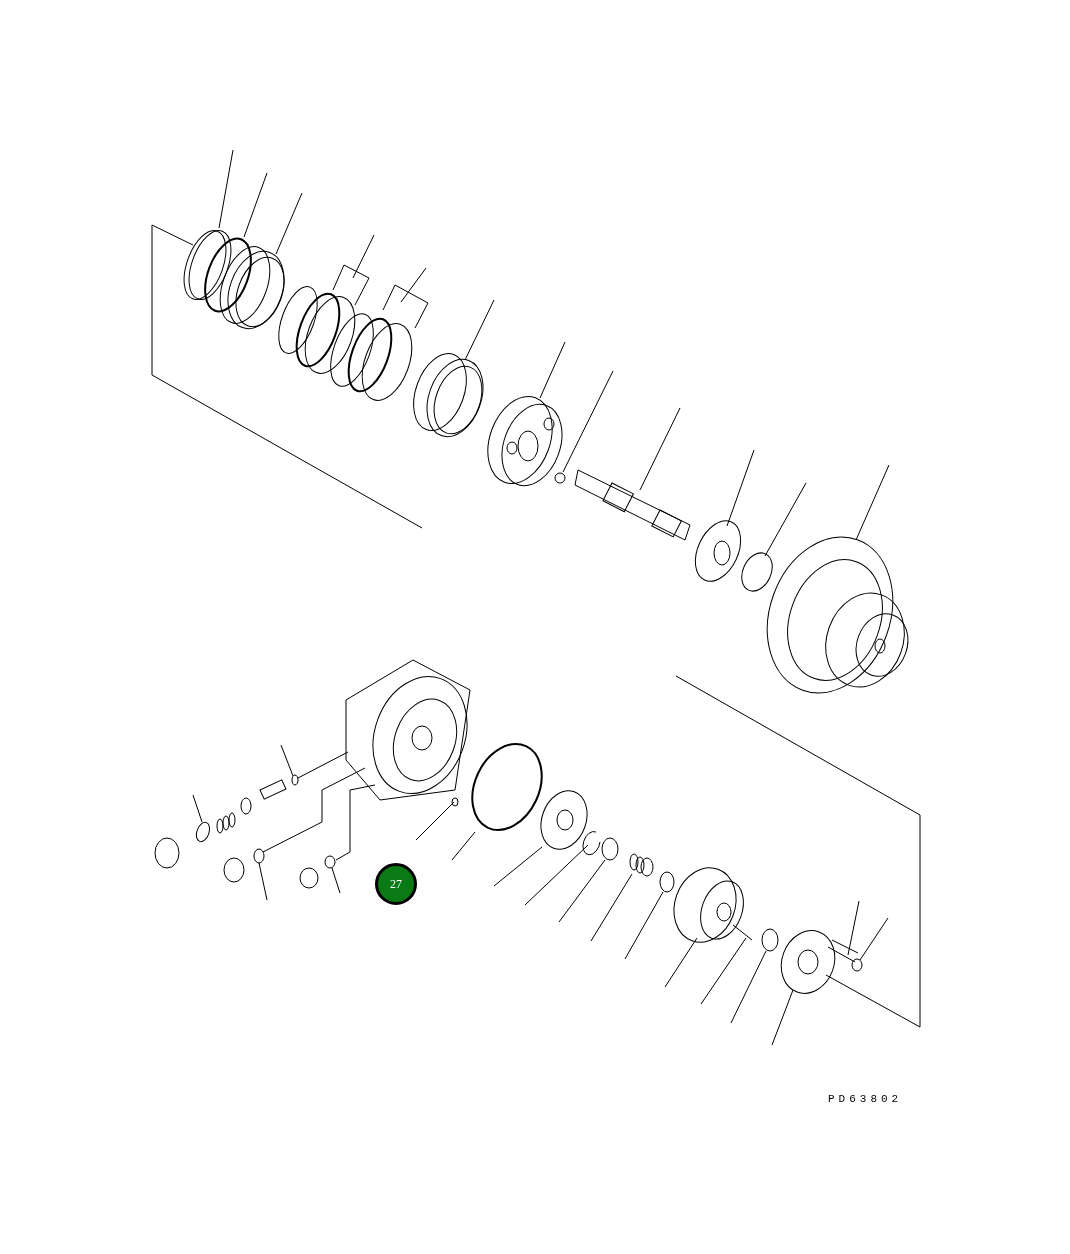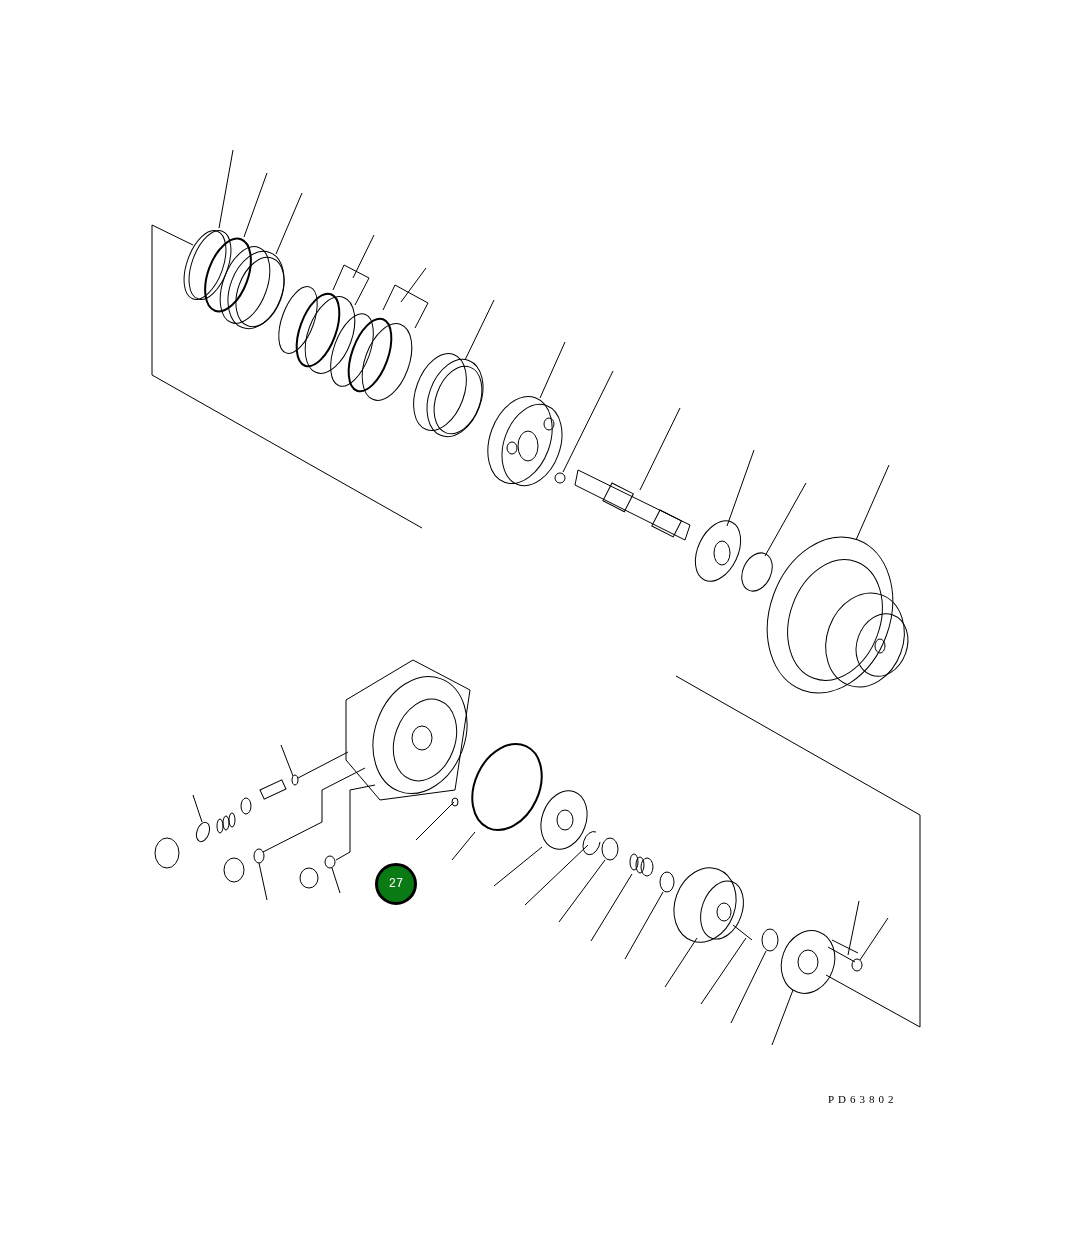--- a/index.html
+++ b/index.html
@@ -1,21 +1,21 @@
 <!DOCTYPE html>
 <html><head>
 <meta charset="utf-8">
 <style>
   html, body { margin: 0; padding: 0; background: #ffffff; }
   body { width: 1070px; height: 1254px; position: relative; overflow: hidden; font-family: "Liberation Sans", sans-serif; }
   #diagram { position: absolute; left: 0; top: 0; width: 1070px; height: 1254px; }
   .ln { stroke: #000; stroke-width: 1; fill: none; }
   .lnb { stroke: #000; stroke-width: 2; fill: none; }
-  .callout { position: absolute; left: 375px; top: 863px; width: 42px; height: 42px; border-radius: 50%; background: #0a7a14; border: 3px solid #000; box-sizing: border-box; display: flex; align-items: center; justify-content: center; color: #ffffff; font-size: 12px; font-family: Liberation Mono, monospace; cursor: pointer; }
-  .drawing-no { position: absolute; left: 828px; top: 1093px; font-family: Liberation Serif, serif; font-size: 11px; letter-spacing: 4px; color: #000; }
+  .callout { position: absolute; left: 375px; top: 863px; width: 42px; height: 42px; border-radius: 50%; background: #0a7a14; border: 3px solid #000; box-sizing: border-box; display: flex; align-items: center; justify-content: center; color: #ffffff; font-size: 12px; font-family: Liberation Serif, serif; cursor: pointer; }
+  .drawing-no { position: absolute; left: 828px; top: 1093px; font-family: Liberation Mono, monospace; font-size: 11px; letter-spacing: 4px; color: #000; }
 </style>
 </head>
 <body>
 
 <svg id="diagram" viewBox="0 0 1070 1254" xmlns="http://www.w3.org/2000/svg">
 
   <g>
     <polyline class="ln" points="193,245 152,225 152,375 422,528"></polyline>
   </g>
 

